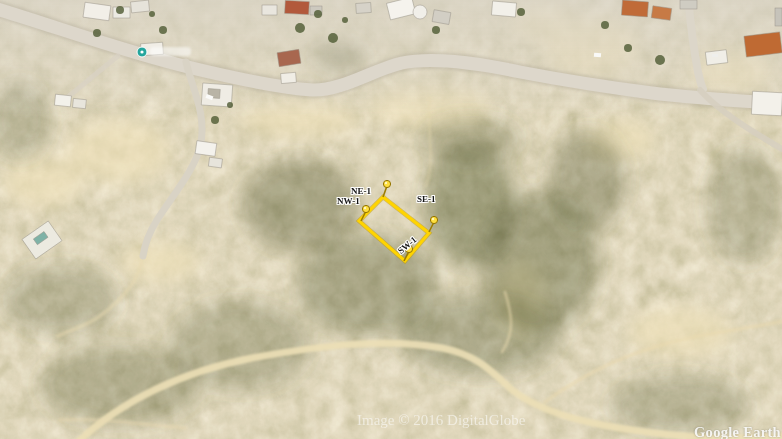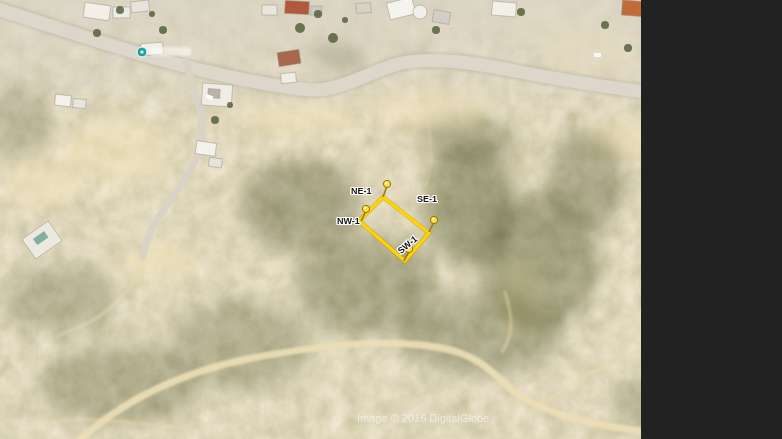--- a/index.html
+++ b/index.html
@@ -1,36 +1,36 @@
 <!DOCTYPE html>
 <html><head>
 <meta charset="utf-8">
 <style>
   html,body{margin:0;padding:0;background:#222;}
   .stage{
-    position:relative;width:641px;height:439px;overflow:hidden;
-    font-family:Liberation Sans, sans-serif;
+    position:relative;width:782px;height:439px;overflow:hidden;
+    font-family:Liberation Serif, serif;
   }
   .stage svg{position:absolute;left:0;top:0;display:block;}
   .corner-label{
     position:absolute;font-weight:bold;font-size:9px;line-height:10px;color:#151515;
     white-space:nowrap;letter-spacing:0;
     text-shadow:-1px 0 0 #fff,1px 0 0 #fff,0 -1px 0 #fff,0 1px 0 #fff,
                 -1px -1px 0 #fff,1px 1px 0 #fff,-1px 1px 0 #fff,1px -1px 0 #fff;
   }
   .lbl-ne{left:351px;top:186px}
-  .lbl-nw{left:337px;top:216px}
+  .lbl-nw{left:337px;top:196px}
   .lbl-se{left:417px;top:194px}
   .lbl-sw{left:399px;top:247px;transform:rotate(-40deg);transform-origin:left center}
   .poi-smudge{
     position:absolute;left:150px;top:47px;width:41px;height:9px;border-radius:4px;
     background:rgba(255,255,255,.5);filter:blur(1.2px);
   }
   .credit{
-    position:absolute;left:357px;top:412px;font-size:11px;
+    position:absolute;left:357px;top:412px;font-size:15px;
     color:rgba(255,255,255,.55);filter:blur(.3px);white-space:nowrap;
   }
   .ge-logo{
     position:absolute;left:694px;top:424px;font-size:14.5px;font-weight:600;
     color:rgba(255,255,255,.88);letter-spacing:.3px;white-space:nowrap;
     text-shadow:0 0 2px rgba(60,60,40,.45);
   }
 </style>
 </head>
 <body>

